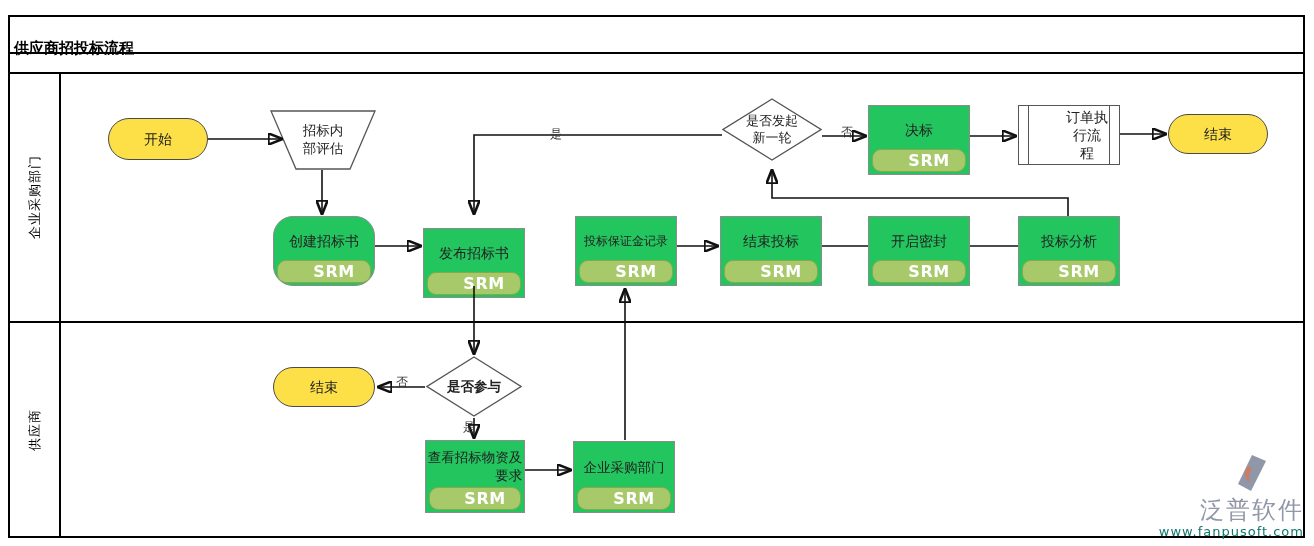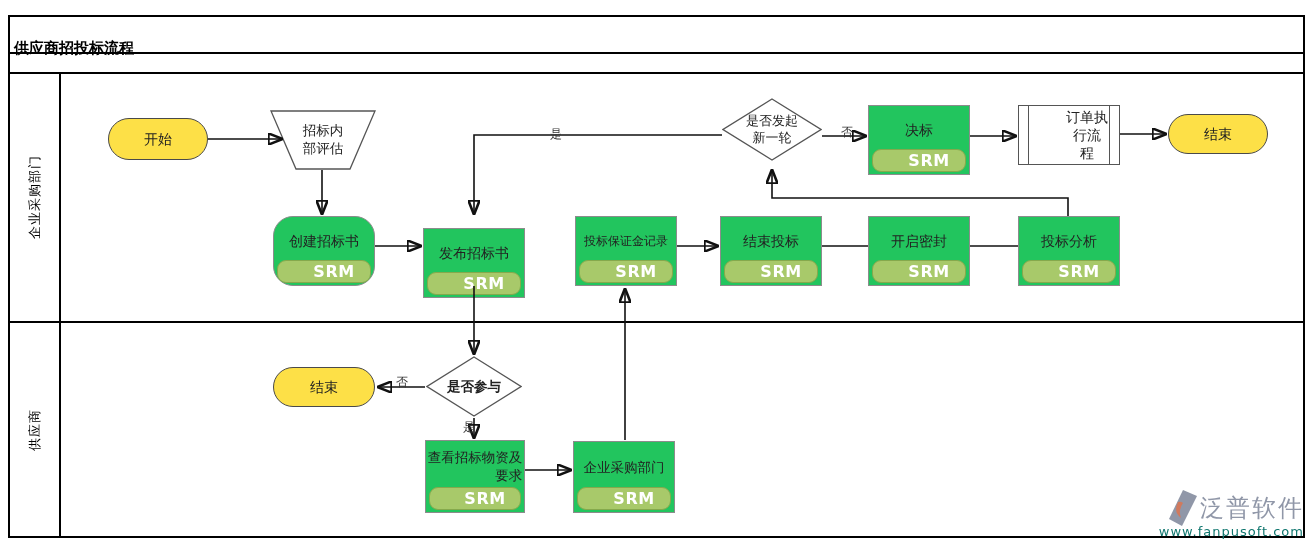--- a/index.html
+++ b/index.html
@@ -33,21 +33,21 @@
   .predef { background:#fff; border:1.4px solid #555; }
   .predef .vl { position:absolute; top:0; bottom:0; width:1.4px; background:#555; }
   .predef .node-label { position:absolute; left:11px; right:11px; top:0; bottom:0;
     display:flex; align-items:center; justify-content:center;padding-left:36px; }
   
   svg.edges { position:absolute; left:0; top:0; width:1314px; height:546px; pointer-events:none; }
   svg.edges path, svg.edges polyline { fill:none; stroke:#111; stroke-width:1.6; }
   .elabel { position:absolute; font-size:12px; color:#333; line-height:1; }
   
   .watermark { position:absolute; right:10px; bottom:7px; display:flex; flex-direction:column; align-items:flex-end; }
-  .wm-row { display:flex; align-items:center; gap:3px; }
+  .wm-row { display:flex; align-items:center; gap:3px;flex-direction:column; }
   .wm-brand { font-size:24px; color:#9097a8; letter-spacing:2px; font-weight:500; }
   .wm-url { font-size:13px; color:#0f766e; letter-spacing:1px; margin-top:-2px; }
 </style>
 </head>
 <body>
 
 <div class="stage">
 
   <div class="frame"></div>
   <div class="hline" style="left:8px; top:52px; width:1297px;"></div>

